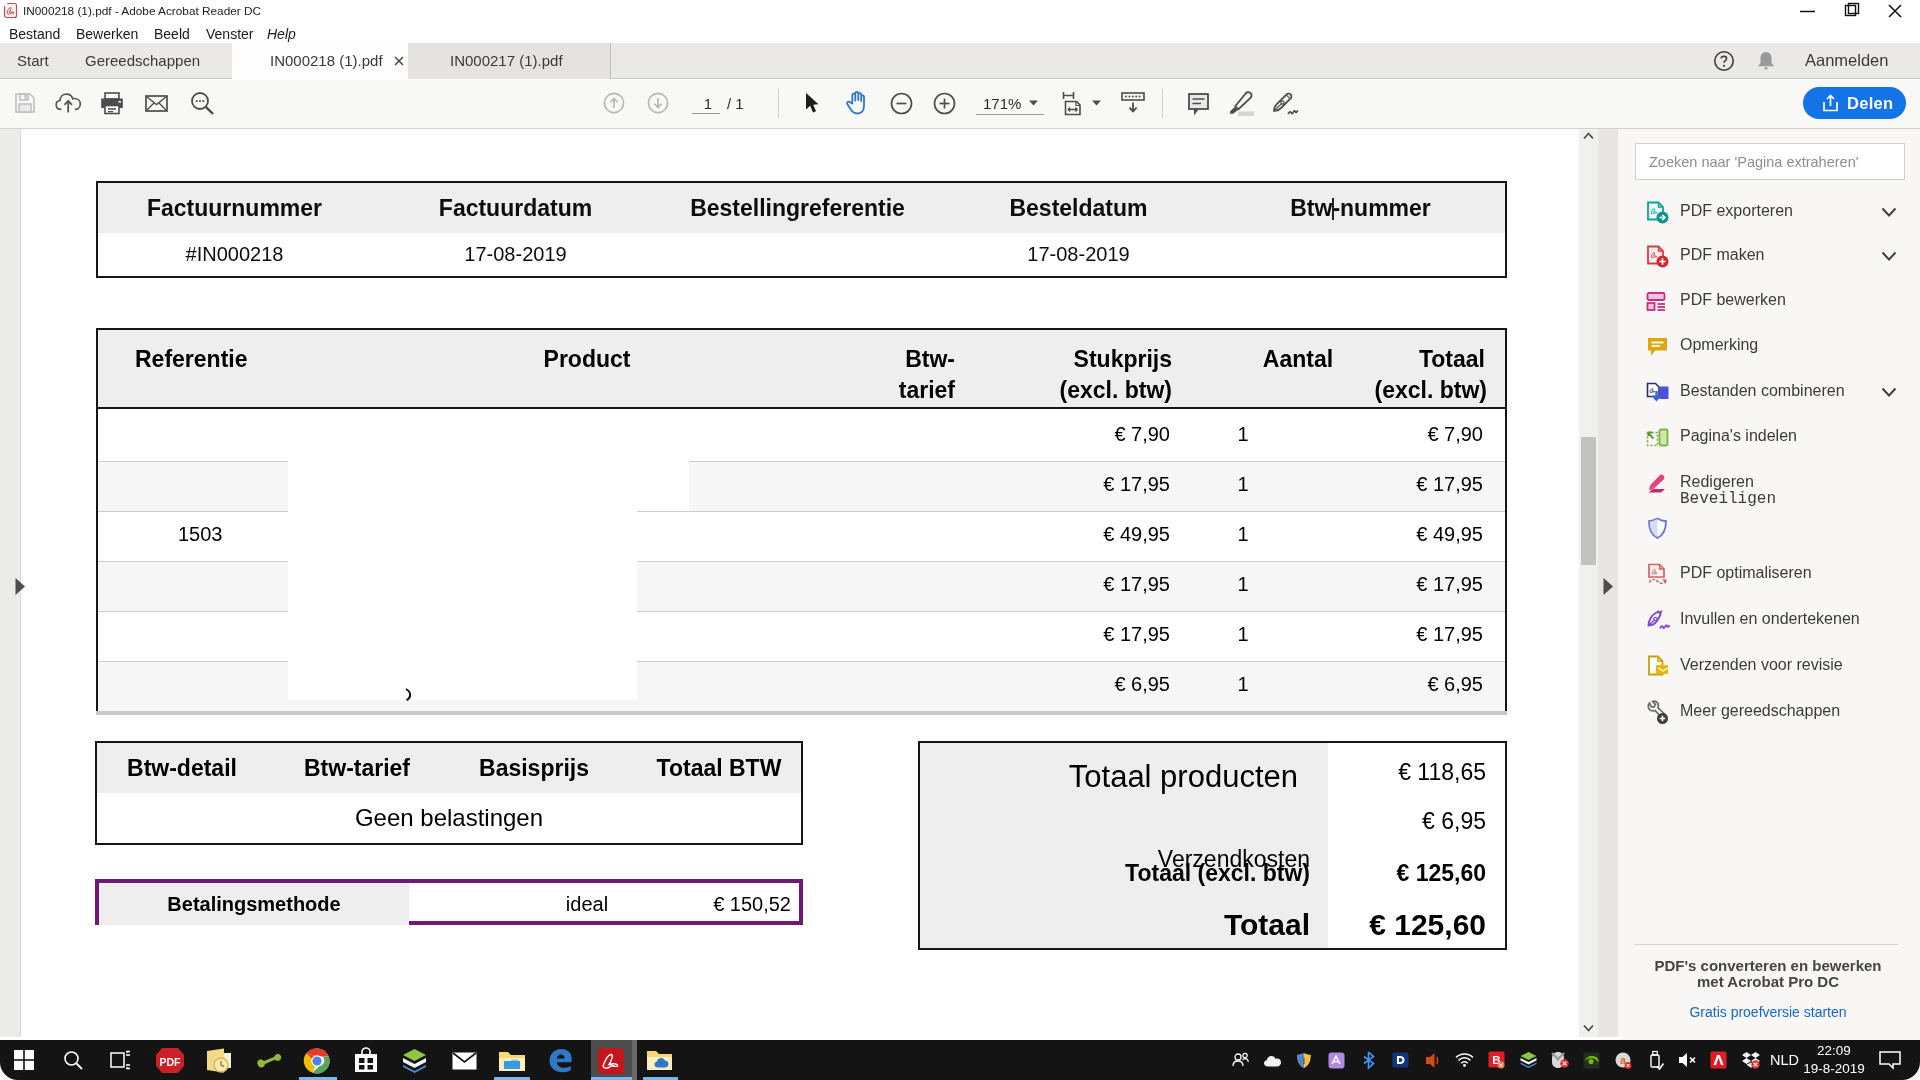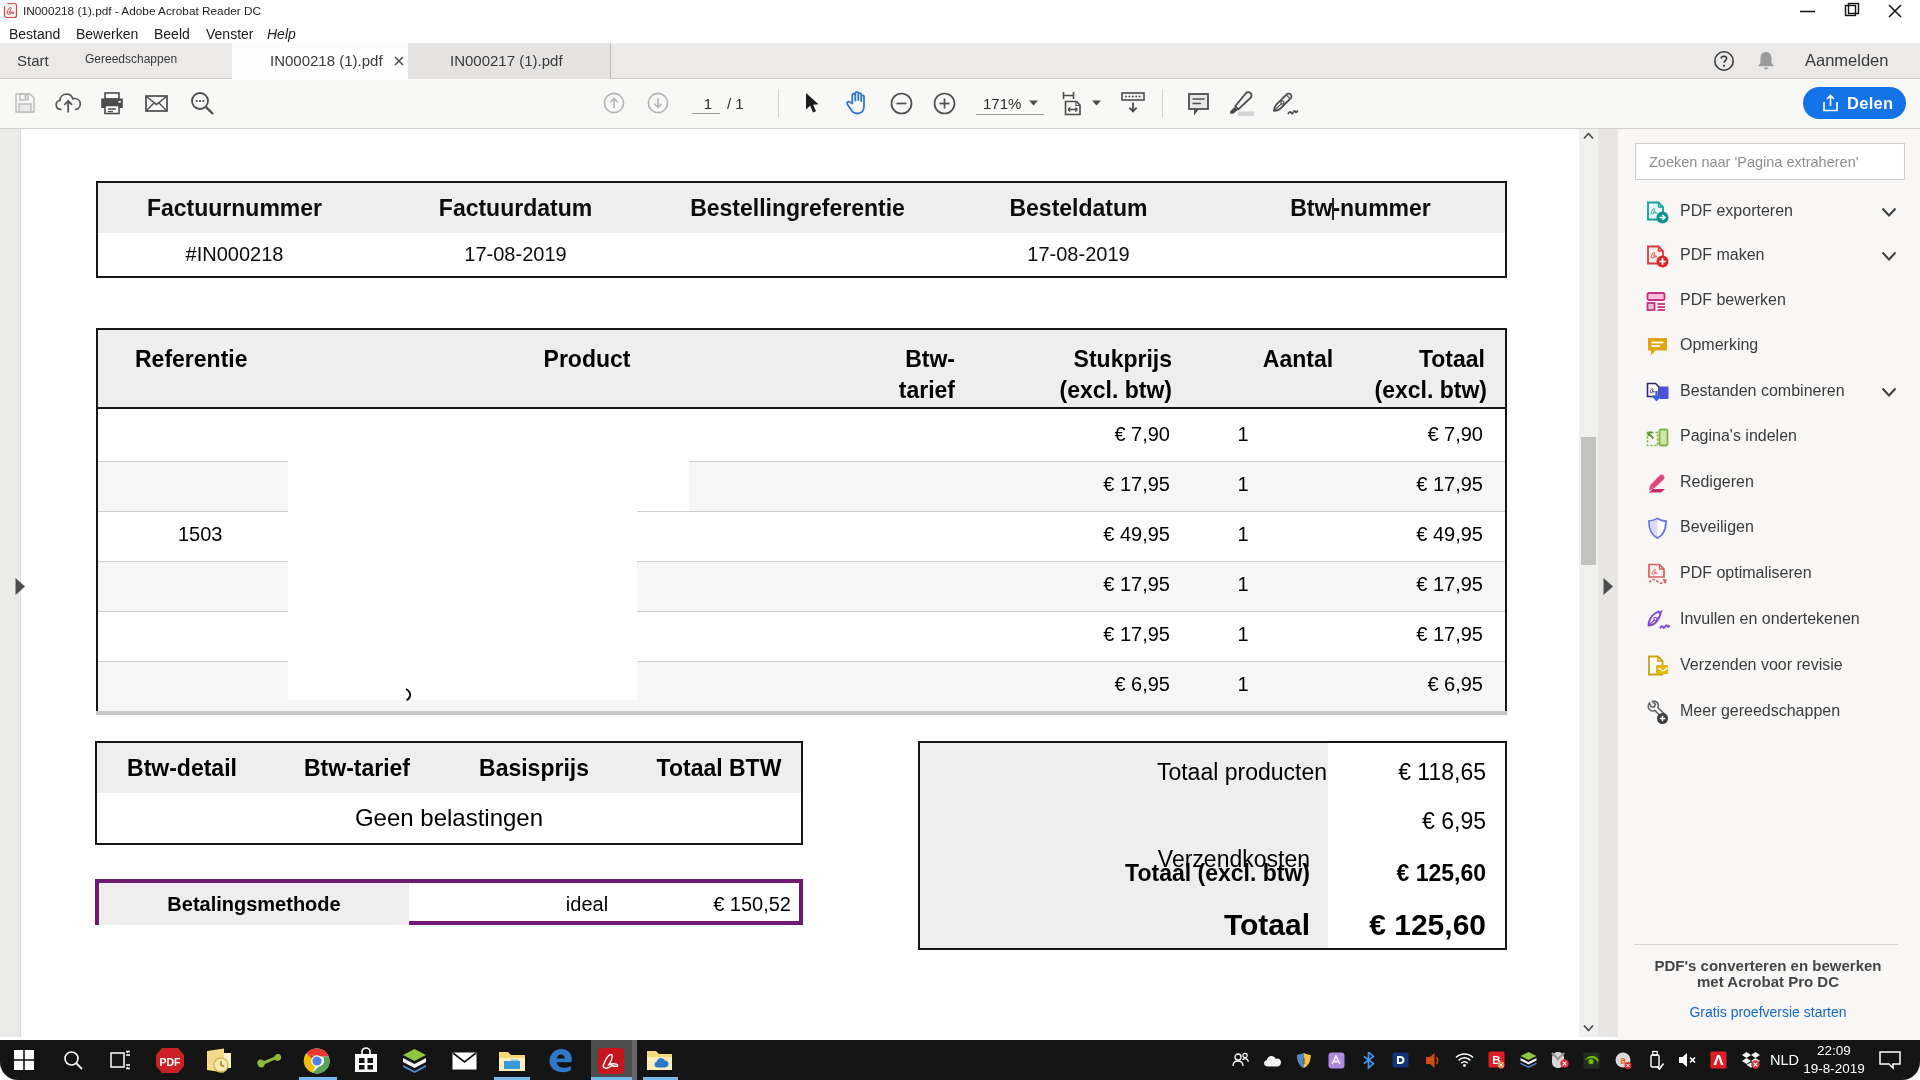--- a/index.html
+++ b/index.html
@@ -31,21 +31,21 @@
 
   <div class="abs" style="left:0;top:24px;width:1920px;height:19px;background:#ffffff;"></div>
   <div class="abs" style="left:9px;top:26px;font-size:14px;color:#1a1a1a;">Bestand</div>
   <div class="abs" style="left:76px;top:26px;font-size:14px;color:#1a1a1a;">Bewerken</div>
   <div class="abs" style="left:154px;top:26px;font-size:14px;color:#1a1a1a;">Beeld</div>
   <div class="abs" style="left:206px;top:26px;font-size:14px;color:#1a1a1a;">Venster</div>
   <div class="abs" style="left:267px;top:26px;font-size:14px;color:#1a1a1a;font-style:italic;">Help</div>
 
   <div class="abs" style="left:0;top:43px;width:1920px;height:36px;background:#eae9e8;border-bottom:1px solid #c6c5c4;"></div>
   <div class="abs" style="left:17px;top:52px;font-size:15px;color:#3a3a3a;">Start</div>
-  <div class="abs" style="left:85px;top:52px;font-size:12px;color:#3a3a3a;">Gereedschappen</div>
+  <div class="abs" style="left:85px;top:52px;font-size:15px;color:#3a3a3a;">Gereedschappen</div>
   <div class="abs" style="left:232px;top:43px;width:176px;height:37px;background:#fdfdfd;"></div>
   <div class="abs" style="left:270px;top:52px;font-size:15px;color:#3a3a3a;">IN000218 (1).pdf</div>
   <svg class="abs" style="left:393px;top:55px" width="12" height="12" viewBox="0 0 12 12">
       <path d="M2 2 L10 10 M10 2 L2 10" stroke="#4a4a4a" stroke-width="1.5"></path>
     </svg>
   <div class="abs" style="left:408px;top:43px;width:203px;height:36px;background:#e4e3e2;border-right:1px solid #bdbcbb;"></div>
   <div class="abs" style="left:450px;top:52px;font-size:15px;color:#3a3a3a;">IN000217 (1).pdf</div>
 
   <svg class="abs" style="left:1713px;top:50px" width="22" height="22" viewBox="0 0 22 22">
     <circle cx="11" cy="11" r="9.2" fill="none" stroke="#3c3c3c" stroke-width="1.6"></circle>
@@ -251,21 +251,21 @@
       <div class="ctr" style="position:absolute;left:0;top:50px;width:100%;height:50px;font-size:24px;">Geen belastingen</div>
     </div>
     <div class="abs" style="left:95px;top:879px;width:708px;height:46px;border:4px solid #701a75;background:#fff;">
       <div style="position:absolute;left:0;top:0;width:310px;height:42px;background:#efeeee;"></div>
       <div class="ctr" style="position:absolute;left:0;top:0;width:310px;height:42px;font-size:20px;font-weight:bold;">Betalingsmethode</div>
       <div class="ctr" style="position:absolute;left:413px;top:0;width:150px;height:42px;font-size:20px;">ideal</div>
       <div class="rt" style="position:absolute;left:540px;top:10px;width:152px;font-size:20px;">€ 150,52</div>
     </div>
     <div class="abs" style="left:918px;top:741px;width:589px;height:209px;border:2px solid #161616;background:#fff;">
       <div style="position:absolute;left:0;top:0;width:408px;height:205px;background:#efeeee;"></div>
-      <div class="rt" style="position:absolute;left:77px;top:16px;width:330px;font-size:23px;text-align:right;">Totaal producten</div>
+      <div class="rt" style="position:absolute;left:48px;top:16px;width:330px;font-size:31px;text-align:right;">Totaal producten</div>
       <div class="rt" style="position:absolute;left:408px;top:16px;width:158px;font-size:23px;">€ 118,65</div>
       <div class="rt" style="position:absolute;left:60px;top:65px;width:330px;font-size:23px;margin-top:38px;">Verzendkosten</div>
       <div class="rt" style="position:absolute;left:408px;top:65px;width:158px;font-size:23px;">€ 6,95</div>
       <div class="rt" style="position:absolute;left:60px;top:117px;width:330px;font-size:23px;font-weight:bold;">Totaal (excl. btw)</div>
       <div class="rt" style="position:absolute;left:408px;top:117px;width:158px;font-size:23px;font-weight:bold;">€ 125,60</div>
       <div class="rt" style="position:absolute;left:60px;top:165px;width:330px;font-size:30px;font-weight:bold;">Totaal</div>
       <div class="rt" style="position:absolute;left:408px;top:165px;width:158px;font-size:30px;font-weight:bold;">€ 125,60</div>
     </div>
   <div class="abs" style="left:1579px;top:129px;width:19px;height:908px;background:#f0f0ef;"></div>
   <svg class="abs" style="left:1583px;top:131px" width="11" height="10" viewBox="0 0 11 10">
@@ -343,21 +343,21 @@
 <svg class="abs" style="left:1646px;top:472px" width="23" height="23" viewBox="0 0 23 23">
 <path d="M4 13.5 L13.5 3.5 C14.5 2.3 16.5 2.3 17.6 3.4 C18.7 4.5 18.7 6.4 17.6 7.5 L8 16.5 Z" fill="#e1447e"></path>
 <path d="M4 13.5 L8 16.5 L3 18.5 Z" fill="#e1447e"></path>
 <path d="M2.5 20.5 L15 20.5 L19 17 L7 17 Z" fill="#c22a66"></path>
 </svg>
   <div class="abs" style="left:1680px;top:473px;font-size:16px;color:#3b3b3b;">Redigeren</div>
 <svg class="abs" style="left:1646px;top:517px" width="23" height="23" viewBox="0 0 23 23">
 <path d="M11.5 1.5 C14 3 17.5 4 20 4.2 C20 10.5 18.5 17.5 11.5 21 C4.5 17.5 3 10.5 3 4.2 C5.5 4 9 3 11.5 1.5 Z" fill="#fff" stroke="#6a74dd" stroke-width="1.9"></path>
 <path d="M11.5 2 C9.2 3.3 6 4.3 3.8 4.6 C3.9 10.3 5.3 16.8 11.5 20.1 Z" fill="#dadcf5"></path>
 </svg>
-  <div class="abs" style="left:1680px;top:518px;font-size:16px;color:#3b3b3b;">Beveiligen</div>
+  <div class="abs" style="left:1680px;top:490px;font-size:16px;color:#3b3b3b;font-family:Liberation Mono, monospace;">Beveiligen</div>
 <svg class="abs" style="left:1646px;top:563px" width="23" height="23" viewBox="0 0 23 23">
 <path d="M3 1.5 L13.5 1.5 L18 6 L18 14 L3 14 Z" fill="#fdf1f1" stroke="#d66060" stroke-width="1.7"></path>
 <path d="M13.5 1.5 L13.5 6 L18 6" fill="none" stroke="#d66060" stroke-width="1.3"></path>
 <path d="M6 10.5 C6.5 8.6 7.8 6.4 8.9 6.5 C9.8 6.7 9.3 8.3 8.2 9.8 C9.3 9.5 10.7 9.6 11 10.1 C11.4 10.7 10.2 10.8 9.1 10.4 C8 11.3 6.4 11.8 6 10.5 Z" fill="none" stroke="#d66060" stroke-width="0.9"></path>
 <g stroke="#d66060" stroke-width="1.6" fill="none">
 <path d="M3.5 19.5 C5 16.5 8 15.5 10.5 17.5 L13 19.5 C15 21 18 20 19.5 17.5" stroke-dasharray="2.6 1.6"></path>
 <path d="M16.8 16.5 L19.8 17.3 L19 20.3" stroke-dasharray="none"></path>
       </g>
 </svg>
   <div class="abs" style="left:1680px;top:564px;font-size:16px;color:#3b3b3b;">PDF optimaliseren</div>

